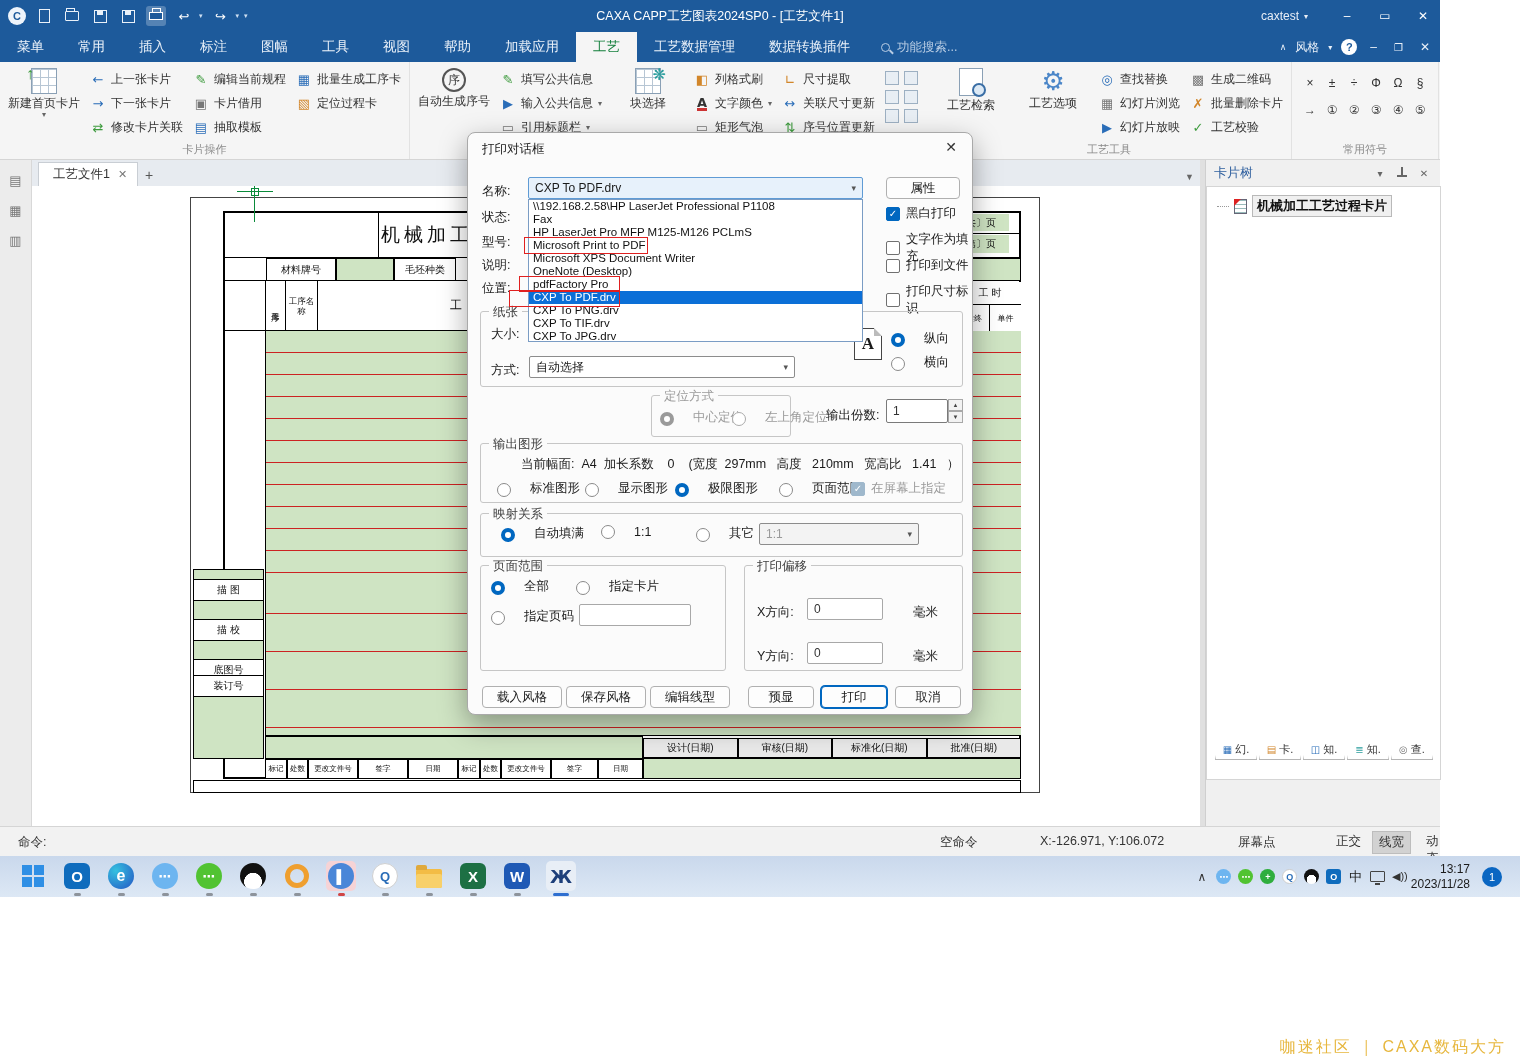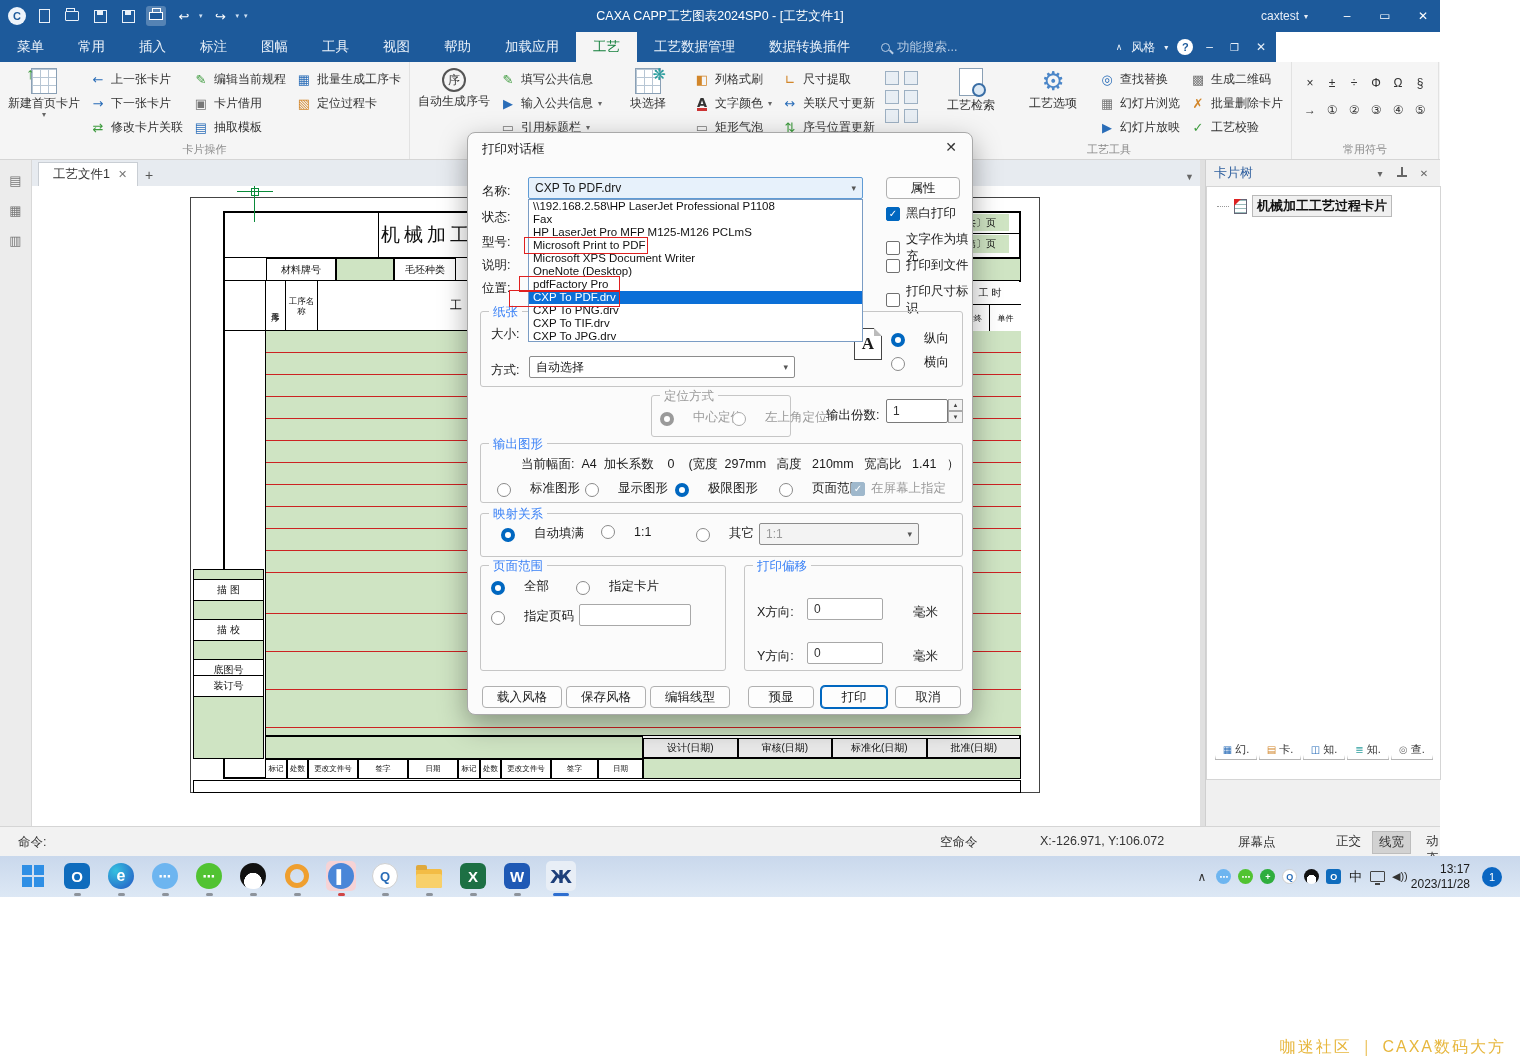--- a/index.html
+++ b/index.html
@@ -21,21 +21,21 @@
   .tico.hl { background:rgba(255,255,255,.25); border-radius:3px; }
   .uglyph { color:#fff; font-size:13px; line-height:1; }
   .tinycaret { font-size:7px; color:#cfe0f2; margin-left:-3px; }
   #win-title { position:absolute; left:0; right:0; text-align:center; font-size:12.5px; color:#fff; pointer-events:none; }
   .tb-right { position:absolute; right:0; top:0; height:32px; display:flex; align-items:center; gap:4px; }
   .tb-user { font-size:12px; color:#e8eef6; margin-right:18px; display:flex; gap:5px; align-items:center; }
   .wbtn { width:34px; height:32px; display:flex; align-items:center; justify-content:center; color:#fff; font-size:12px; }
   .logo-badge { width:18px; height:18px; border-radius:50%; background:#eef4fb; color:#1d5a9b; font-weight:bold; font-size:11px; display:flex; align-items:center; justify-content:center; }
 
   
-  #menubar { position:absolute; left:0; top:32px; width:1276px; height:30px; background:#1d5a9b; display:flex; align-items:stretch; color:#fff;text-align:center; }
+  #menubar { position:absolute; left:0; top:32px; width:1440px; height:30px; background:#1d5a9b; display:flex; align-items:stretch; color:#fff;text-align:center; }
   .mtab { padding:0 17px; display:flex; align-items:center; font-size:13.5px; color:#eaf1f9; cursor:default; }
   .mtab.active { background:#f5f5f5; color:#15803d; }
   .msearch { display:flex; align-items:center; gap:7px; margin-left:14px; color:#b9cde4; font-size:12.5px; }
   .mag { width:9px; height:9px; border:1.5px solid #b9cde4; border-radius:50%; position:relative; }
   .mag::after { content:""; position:absolute; left:7px; top:7px; width:5px; height:1.5px; background:#b9cde4; transform:rotate(45deg); }
   .mb-right { position:absolute; right:6px; top:0; height:30px; display:flex; align-items:center; gap:9px; font-size:12px; color:#eaf1f9; }
   .helpq { width:16px; height:16px; border-radius:50%; background:#fff; color:#1d5a9b; font-weight:bold; font-size:11px; display:flex; align-items:center; justify-content:center; }
 
   
   #ribbon { position:absolute; left:0; top:62px; width:1440px; height:98px; background:#f5f5f5; border-bottom:1px solid #d5d5d5; display:flex; }
@@ -172,21 +172,21 @@
   .cb { width:14px; height:14px; border:1px solid #707070; border-radius:2px; background:#fff; display:flex; align-items:center; justify-content:center; color:#fff; font-size:10px; flex:none; }
   .cb.on { background:#0067c0; border-color:#0067c0; }
   .cb.dis.on { background:#9fb8cc; border-color:#9fb8cc; }
   .rdrow { position:absolute; display:flex; align-items:flex-end; gap:19px; white-space:nowrap; }
   .rd { width:14px; height:14px; border-radius:50%; border:1px solid #8a8a8a; background:#fff; flex:none; }
   .rd.sel { border:4px solid #0067c0; }
   .rdrow.dis { color:#9a9a9a; }
   .rdrow.dis .rd { border-color:#aaa; }
   .rdrow.dis .rd.sel { border-color:#9a9a9a; }
   .gbox { position:absolute; border:1px solid #c6c6c6; border-radius:3px; }
-  .gleg { position:absolute; top:-8px; left:8px; background:#fbfbfb; padding:0 4px; font-size:12.5px; color:#3b82f6; }
+  .gleg { position:absolute; top:-8px; left:8px; background:#fbfbfb; padding:0 4px; font-size:12.5px; color:#404040; }
   .tinput { position:absolute; background:#fff; border:1px solid #a8a8a8; border-radius:2px; font-size:12px; display:flex; align-items:center; padding:0 6px; color:#333; }
   .spin { position:absolute; width:15px; display:flex; flex-direction:column; }
   .spin div { flex:1; border:1px solid #a8a8a8; background:#f2f2f2; font-size:6px; display:flex; align-items:center; justify-content:center; color:#444; }
   .paperA { position:absolute; width:28px; height:32px; border:1.5px solid #444; background:#fff; display:flex; align-items:center; justify-content:center; font-family:"Liberation Serif","DejaVu Serif",serif; font-size:17px; font-weight:bold; }
   .paperA::after { content:""; position:absolute; right:-1px; top:-1px; border-top:8px solid #fbfbfb; border-left:8px solid #bbb; }
   .hint { position:absolute; font-size:12px; line-height:16px; color:#1a1a1a; }
 </style>
 </head>
 <body>
 

